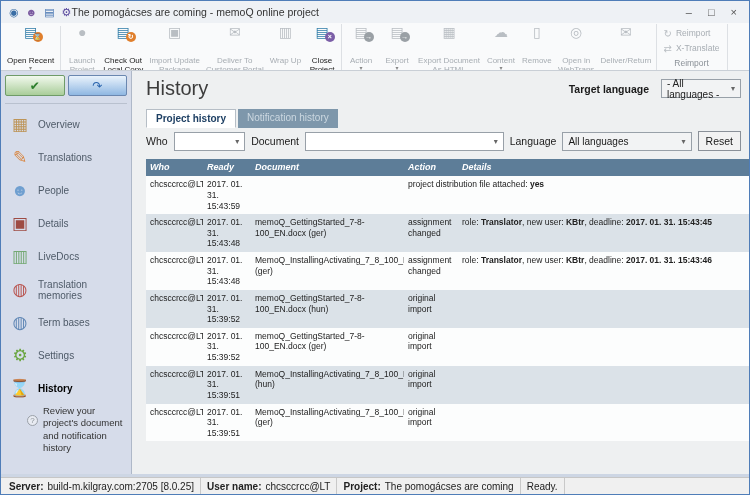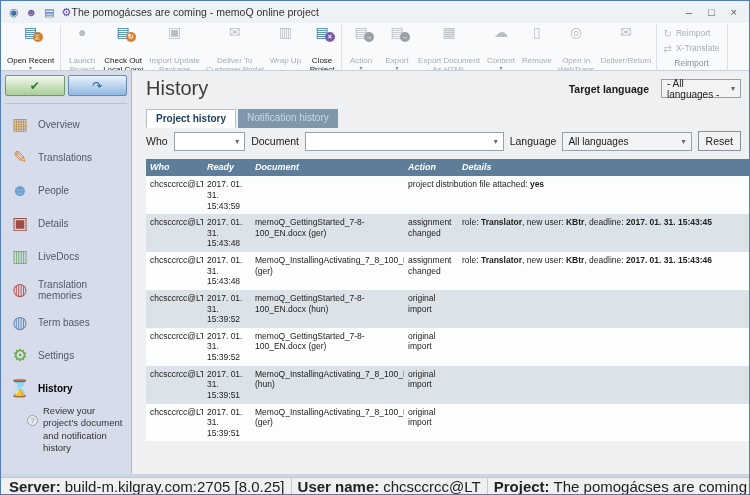--- a/index.html
+++ b/index.html
@@ -88,21 +88,21 @@
   .c-who { width: 57px; flex: none; }
   .c-when { width: 48px; flex: none; }
   .c-doc { width: 153px; flex: none; }
   .c-action { width: 54px; flex: none; }
   .c-details { flex: 1; }
   .cell b { font-weight: bold; }
 
   .strip { height: 3px; background: #cdd6e4; flex: none; }
 
   
-  .statusbar { height: 17px; background: #f0f0f0; border-top: 1px solid #c6c6c6; display: flex; align-items: stretch; font-size: 15px; padding-left: 2px; flex: none; }
+  .statusbar { height: 17px; background: #f0f0f0; border-top: 1px solid #c6c6c6; display: flex; align-items: stretch; font-size: 10px; padding-left: 2px; flex: none; }
   .ss { display: flex; gap: 4px; padding: 0 6px; border-right: 1px solid #c9c9c9; align-items: center; white-space: nowrap; }
   .ss b { font-weight: bold; }
 </style>
 </head>
 <body>
 
 <div class="window">
 
   <div class="titlebar">
     <div class="qa-icons">

